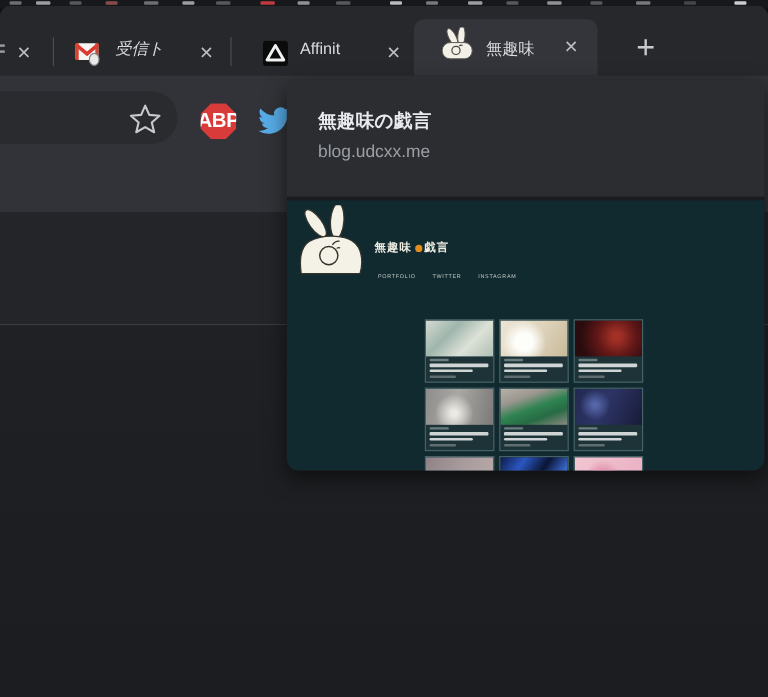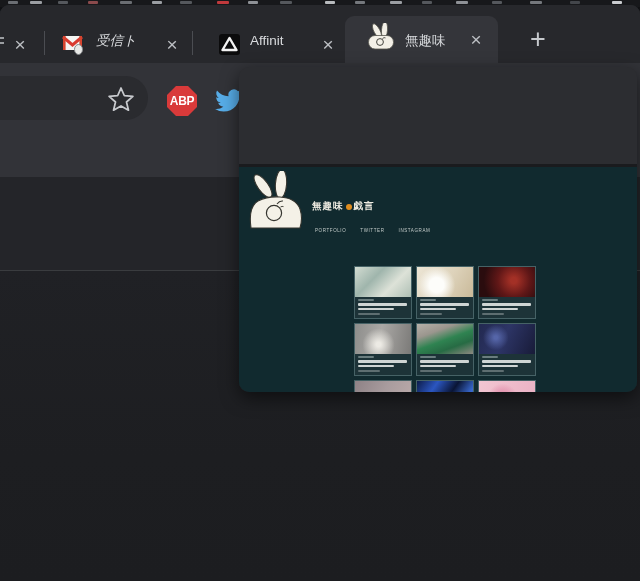--- a/index.html
+++ b/index.html
@@ -37,21 +37,21 @@
 
   
   .toolbar { position:absolute; left:0; top:58px; width:640px; height:114px; background:#323338; }
   .omnibox { position:absolute; left:-24px; top:13px; width:172px; height:44px;
              background:#2a2b2f; border-radius:22px; }
   .star-btn { position:absolute; left:107px; top:22px; width:28px; height:28px;
               background:transparent; border:none; cursor:pointer; padding:0; }
   .ext-abp { position:absolute; left:167px; top:23px; width:30px; height:30px;
              display:flex; align-items:center; justify-content:center;
              clip-path:polygon(30% 0,70% 0,100% 30%,100% 70%,70% 100%,30% 100%,0 70%,0 30%);
-             color:#fff; font-size:12px; font-weight:800; letter-spacing:-0.3px; cursor:pointer; border:none; }
+             color:#fff; font-size:17px; font-weight:800; letter-spacing:-0.3px; cursor:pointer; border:none; }
   .ext-twitter { position:absolute; left:211px; top:23px; width:34px; height:30px;
                  background:transparent; border:none; cursor:pointer; padding:0; }
 
   
   .page-band { position:absolute; left:0; top:172px; width:640px; height:93px; background:#242529; }
   .page-line { position:absolute; left:0; top:265px; width:640px; height:1px; background:#3a3c3f; }
   .page-lower { position:absolute; left:0; top:266px; width:640px; height:310px;
                 background:linear-gradient(180deg,#202125 0%,#1d1e21 60%,#1c1d20 100%); }
 
   
@@ -177,20 +177,22 @@
           <path id="twitter-path" d="M23.44 4.83c-.8.37-1.66.62-2.56.73a4.47 4.47 0 0 0 1.96-2.47 8.9 8.9 0 0 1-2.83 1.08 4.46 4.46 0 0 0-7.6 4.07A12.65 12.65 0 0 1 3.2 3.57a4.45 4.45 0 0 0 1.38 5.95 4.42 4.42 0 0 1-2.02-.56v.06a4.46 4.46 0 0 0 3.58 4.37c-.37.1-.77.16-1.17.16-.29 0-.57-.03-.84-.08a4.47 4.47 0 0 0 4.17 3.1 8.95 8.95 0 0 1-5.54 1.91c-.36 0-.71-.02-1.06-.06a12.63 12.63 0 0 0 6.84 2c8.2 0 12.7-6.8 12.7-12.7v-.58a9.07 9.07 0 0 0 2.2-2.31z" fill="#57ade8"></path>
         </svg>
       </button>
     </div>
 
     <div class="page-band"></div>
     <div class="page-line"></div>
     <div class="page-lower"></div>
 
     <div class="preview-card">
+      <div class="pc-title">無趣味の戯言</div>
+      <div class="pc-url">blog.udcxx.me</div>
 
       <div class="pc-shot">
         <div class="shot-teal" id="shot-teal" style="background: rgb(17, 42, 47);">
 
           <span class="shot-rabbit">
             <svg width="58" height="60" viewBox="0 0 58 60">
               <ellipse cx="17" cy="15" rx="5.2" ry="13.5" fill="#f4f1e7" stroke="#34342e" stroke-width="1.1" transform="rotate(-36 17 15)"></ellipse>
               <ellipse cx="35" cy="13" rx="5.6" ry="14.5" fill="#f4f1e7" stroke="#34342e" stroke-width="1.1" transform="rotate(4 35 13)"></ellipse>
               <path d="M5 57 Q2 36 12 30 Q22 25 34 26 Q50 27 54 38 Q57 47 54 57 Z" fill="#f4f1e7" stroke="#34342e" stroke-width="1.1"></path>
               <circle cx="28" cy="42" r="7.6" fill="none" stroke="#34342e" stroke-width="1.2"></circle>

